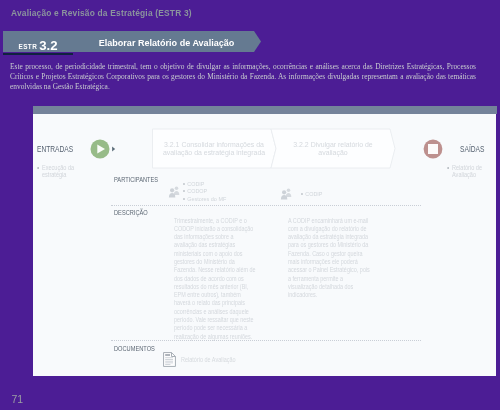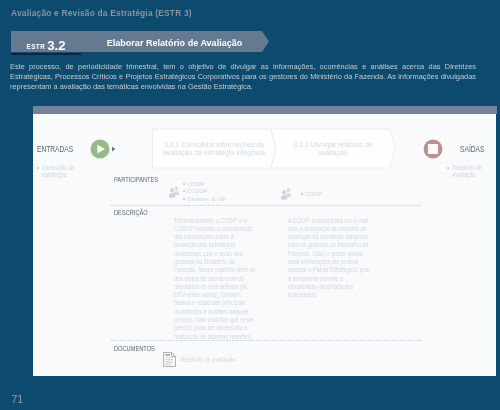--- a/index.html
+++ b/index.html
@@ -1,27 +1,27 @@
 <!DOCTYPE html>
 <html><head>
 <meta charset="utf-8">
 <style>
   html,body{margin:0;padding:0;}
   body{width:500px;height:410px;background:#ffffff;font-family:"Liberation Sans",sans-serif;position:relative;overflow:hidden;}
-  .page{position:absolute;inset:0;background:#0c4a6e;}
+  .page{position:absolute;inset:0;background:#4c1d95;}
   .kicker{position:absolute;left:11px;top:8px;font-size:8.4px;font-weight:bold;color:#8b949d;letter-spacing:.2px;}
-  .banner{position:absolute;left:11px;top:31px;height:21px;width:258px;text-align:center;}
+  .banner{position:absolute;left:3px;top:31px;height:21px;width:258px;text-align:center;}
   .estr{position:absolute;left:0;top:0;width:70px;height:21px;background:#657a91;}
   .estrline{position:absolute;left:0;top:21.5px;width:70px;height:2.5px;background:#10223f;}
   .title-bg{position:absolute;left:70px;top:0;width:188px;height:21px;background:#657a91;clip-path:polygon(0 0, 181px 0, 188px 50%, 181px 100%, 0 100%);}
   .estrtxt{position:absolute;left:0;top:0;width:70px;height:21px;color:#fff;display:flex;align-items:flex-end;justify-content:center;padding-bottom:2px;box-sizing:border-box;}
   .estrtxt .e{font-size:6.4px;font-weight:bold;letter-spacing:.4px;line-height:1;}
   .estrtxt .n{font-size:13.2px;font-weight:bold;margin-left:2px;line-height:1;position:relative;top:2px;}
   .title{position:absolute;left:73px;top:0;width:181px;height:23px;color:#fff;font-size:9.05px;font-weight:bold;display:flex;align-items:center;justify-content:center;letter-spacing:0;padding-bottom:0px;}
-  .intro{position:absolute;left:10px;top:62px;width:466px;font-size:7.4px;line-height:10.2px;color:#c9cdd0;text-align:justify;}
+  .intro{position:absolute;left:10px;top:62px;width:466px;font-size:7.4px;line-height:10.2px;color:#c9cdd0;text-align:justify;font-family:Liberation Serif, serif;}
   .card{position:absolute;left:10px;top:106px;width:463px;height:270px;background:#f8fafc;margin-left:23px;}
 .cardtop{position:absolute;left:0;top:0;width:464px;height:7.5px;background:#74839a;}
   .sidelabel{position:absolute;font-size:8.4px;color:#566271;letter-spacing:0;white-space:nowrap;display:inline-block;transform:scaleX(0.795);transform-origin:0 0;}
   .sidebul{position:absolute;font-size:6.4px;color:#d1d5da;line-height:7.4px;}
   .sidebul .t{display:inline-block;transform:scaleX(0.87);transform-origin:0 0;}
   .sidebul .b{position:absolute;left:0;top:-0.2px;font-size:6.6px;color:#b5bac0;}
   .chevsvg{position:absolute;left:0;top:0;}
   .proctxt{position:absolute;color:#d5d9de;font-size:6.95px;line-height:8.5px;text-align:center;}
   .sec{position:absolute;font-size:6.6px;color:#5c6773;letter-spacing:0;white-space:nowrap;display:inline-block;transform:scaleX(0.86);transform-origin:0 0;}
   .dotted{position:absolute;height:1px;border-top:1px dotted #c9ced6;}

